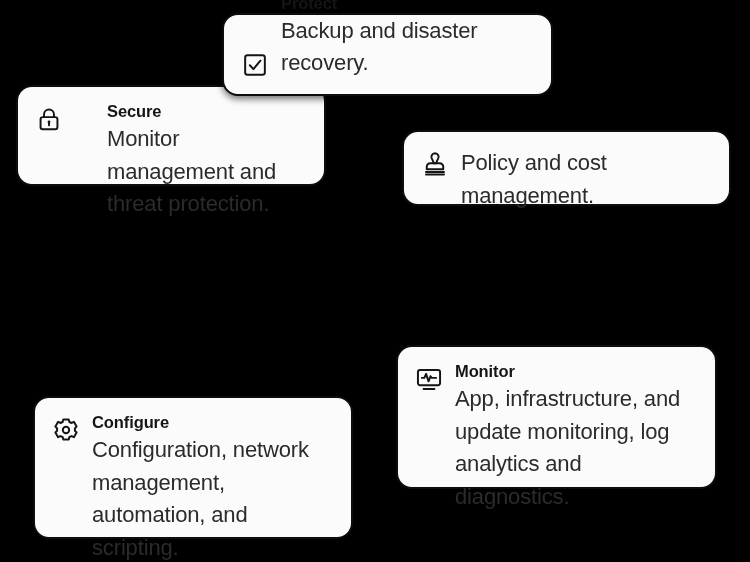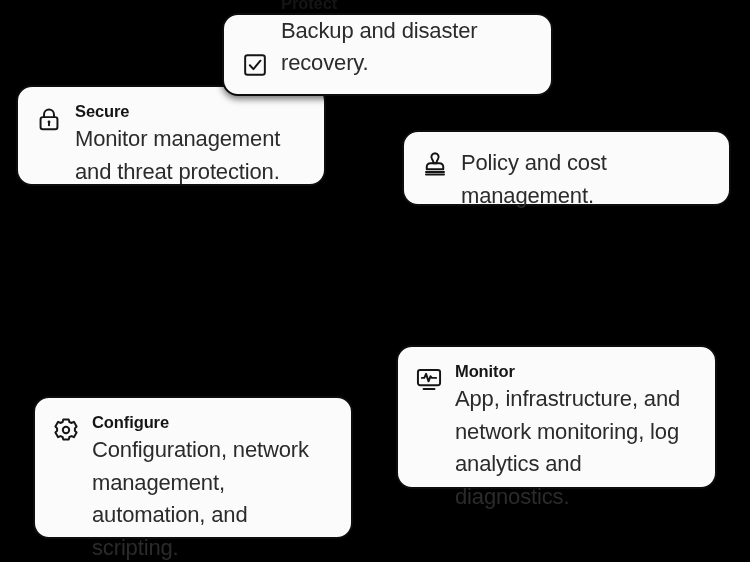--- a/index.html
+++ b/index.html
@@ -56,21 +56,21 @@
     font-size: 22px;
     font-weight: normal;
     color: #2b2b2b;
     line-height: 1.48;
     letter-spacing: -0.15px;
     margin-top: 1px;
   }
 
   
   #card-protect   { left: 222px; top: 13px;  width: 331px; height: 83px;  z-index: 5; align-items: flex-end; }
-  #card-secure    { left: 16px;  top: 85px;  width: 310px; height: 101px; z-index: 4; }
+  #card-secure    { left: 16px;  top: 85px;  width: 310px; height: 101px; z-index: 4; gap: 32px; }
   #card-govern    { left: 402px; top: 130px; width: 329px; height: 76px;  z-index: 3; }
   #card-monitor   { left: 396px; top: 345px; width: 321px; height: 144px; z-index: 3; }
   #card-configure { left: 33px;  top: 396px; width: 320px; height: 143px; z-index: 4; justify-content: space-between; }
 </style>
 </head>
 <body>
 
 <div id="stage">
 
   <div class="card" id="card-protect">
@@ -118,21 +118,21 @@
   <div class="card" id="card-monitor">
     <span class="card-icon">
       <svg viewBox="0 0 32 32" fill="none" stroke="#151515" stroke-width="2.1" stroke-linecap="round" stroke-linejoin="round">
         <rect x="4.2" y="6.4" width="23.6" height="16.2" rx="2.3"></rect>
         <path d="M8.4 14.8 h2.6 l1.9 -4.3 l2.6 8 l2.1 -5.4 l1.4 1.7 h4.6"></path>
         <path d="M10.2 26.6 h11.6"></path>
       </svg>
     </span>
     <div class="card-body">
       <div class="card-title">Monitor</div>
-      <div class="card-desc">App, infrastructure, and network monitoring, log analytics and diagnostics.</div>
+      <div class="card-desc">App, infrastructure, and update monitoring, log analytics and diagnostics.</div>
     </div>
   </div>
 
   <div class="card" id="card-configure">
     <span class="card-icon">
       <svg viewBox="0 0 32 32" fill="none" stroke="#151515" stroke-width="2.1" stroke-linecap="round" stroke-linejoin="round">
         <path d="M13.1 4.9 h5.8 l0.7 2.6 l2.4 1.0 l2.4 -1.2 l2.9 5.0 l-1.8 1.9 v2.6 l1.8 1.9 l-2.9 5.0 l-2.4 -1.2 l-2.4 1.0 l-0.7 2.6 h-5.8 l-0.7 -2.6 l-2.4 -1.0 l-2.4 1.2 l-2.9 -5.0 l1.8 -1.9 v-2.6 l-1.8 -1.9 l2.9 -5.0 l2.4 1.2 l2.4 -1.0 Z"></path>
         <circle cx="16" cy="16" r="3.4"></circle>
       </svg>
     </span>

